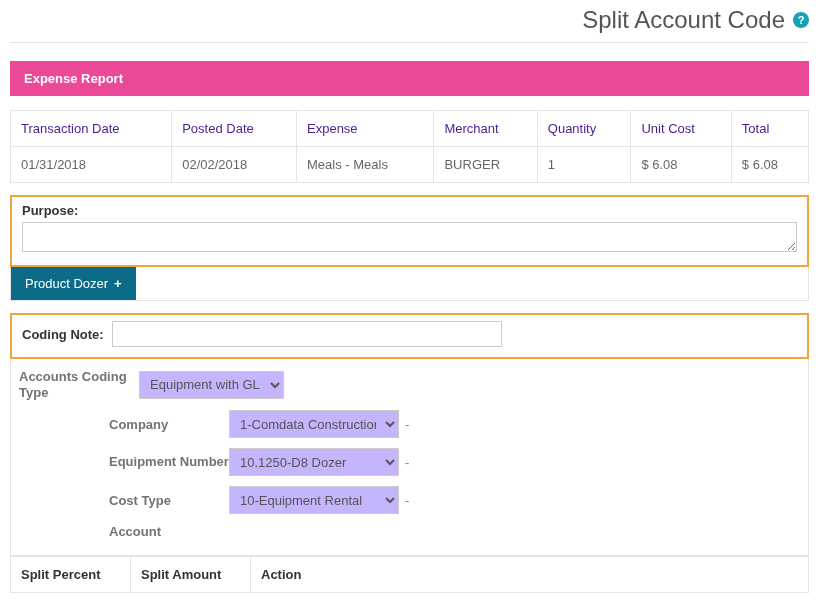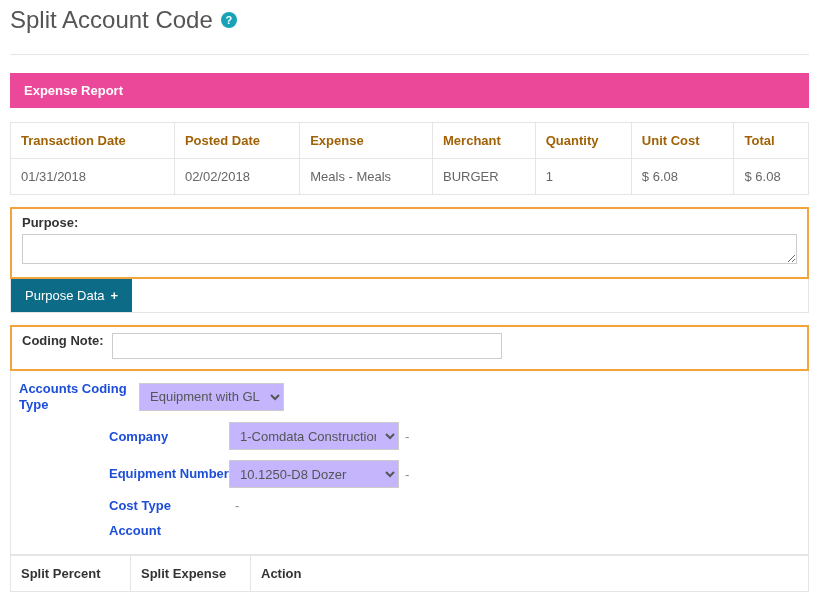--- a/index.html
+++ b/index.html
@@ -9,24 +9,25 @@
     font-family: "Segoe UI", "Helvetica Neue", Arial, sans-serif;
     font-size: 13px;
     color: #555;
     background: #fff;
     width: 819px;
   }
   h1.page-title {
     font-weight: 300;
     font-size: 24px;
     color: #555;
-    margin: 6px 0 20px 0;
+    margin: 6px 0 8px 0;
     display: flex;
     align-items: center;
     gap: 8px;
+    justify-content: flex-end;
   }
   .help-icon {
     display: inline-flex;
     width: 16px; height: 16px;
     border-radius: 50%;
     background: #17a2b8;
     color: #fff;
     font-size: 11px;
     font-weight: bold;
     align-items: center;
@@ -50,22 +51,22 @@
     border-collapse: collapse;
     margin-top: 14px;
   }
   table.tx th, table.tx td {
     border: 1px solid #e5e5e5;
     padding: 10px 10px;
     text-align: left;
     font-size: 13px;
   }
   table.tx th {
-    font-weight: bold;
-    color: #a16207;
+    font-weight: normal;
+    color: #4c1d95;
     background: #fff;
   }
   table.tx td { color: #666; }
 
   .highlight-box {
     border: 2px solid #f2a33c;
     padding: 6px 10px 10px 10px;
     margin-top: 12px;
   }
   .purpose-label {
@@ -96,21 +97,21 @@
     color: #fff;
     border: none;
     padding: 9px 14px;
     font-size: 13px;
     cursor: pointer;
   }
   .plus-icon { font-weight: bold; }
 
   .coding-note-row {
     display: flex;
-    align-items: flex-start;
+    align-items: center;
     gap: 8px;
   }
   .coding-note-row label {
     font-weight: bold;
     color: #333;
   }
   input.coding-note {
     width: 390px;
     height: 26px;
     border: 1px solid #ccc;
@@ -125,21 +126,21 @@
     padding: 10px 8px 16px 8px;
   }
   .form-row {
     display: flex;
     align-items: center;
     margin-bottom: 10px;
   }
   .form-row > label {
     width: 120px;
     font-weight: bold;
-    color: #1d4ed8;
+    color: #737373;
     padding-left: 0;
   }
   .form-row.indent > label {
     padding-left: 90px;
     width: 210px;
     font-weight: bold;
   }
   .form-row.act-label > label {
     font-weight: bold;
   }
@@ -209,21 +210,21 @@
   </tbody>
 </table>
 
 <div class="highlight-box">
   <div class="purpose-label">Purpose:</div>
   <textarea class="purpose" value="" style=""></textarea>
 </div>
 
 <div class="product-data-row">
   <button class="product-data-btn">
-    <span>Purpose Data</span>
+    <span>Product Dozer</span>
     <span class="plus-icon">+</span>
   </button>
 </div>
 
 <div class="highlight-box">
   <div class="coding-note-row">
     <label>Coding Note:</label>
     <input type="text" class="coding-note" value="" style="">
   </div>
 </div>
@@ -248,31 +249,34 @@
   <div class="form-row indent">
     <label style="line-height:1.2;">Equipment Number</label>
     <select class="sel w2">
       <option>10.1250-D8 Dozer</option>
     </select>
     <span class="dash">-</span>
   </div>
 
   <div class="form-row indent">
     <label>Cost Type</label>
+    <select class="sel w2">
+      <option>10-Equipment Rental</option>
+    </select>
     <span class="dash">-</span>
   </div>
 
   <div class="form-row indent" style="margin-bottom:0;">
     <label>Account</label>
   </div>
 
 </div>
 
 <table class="split">
   <thead>
     <tr>
       <th class="col-narrow">Split Percent</th>
-      <th class="col-narrow">Split Expense</th>
+      <th class="col-narrow">Split Amount</th>
       <th class="col-action">Action</th>
     </tr>
   </thead>
 
 </table>
 
 </body></html>

